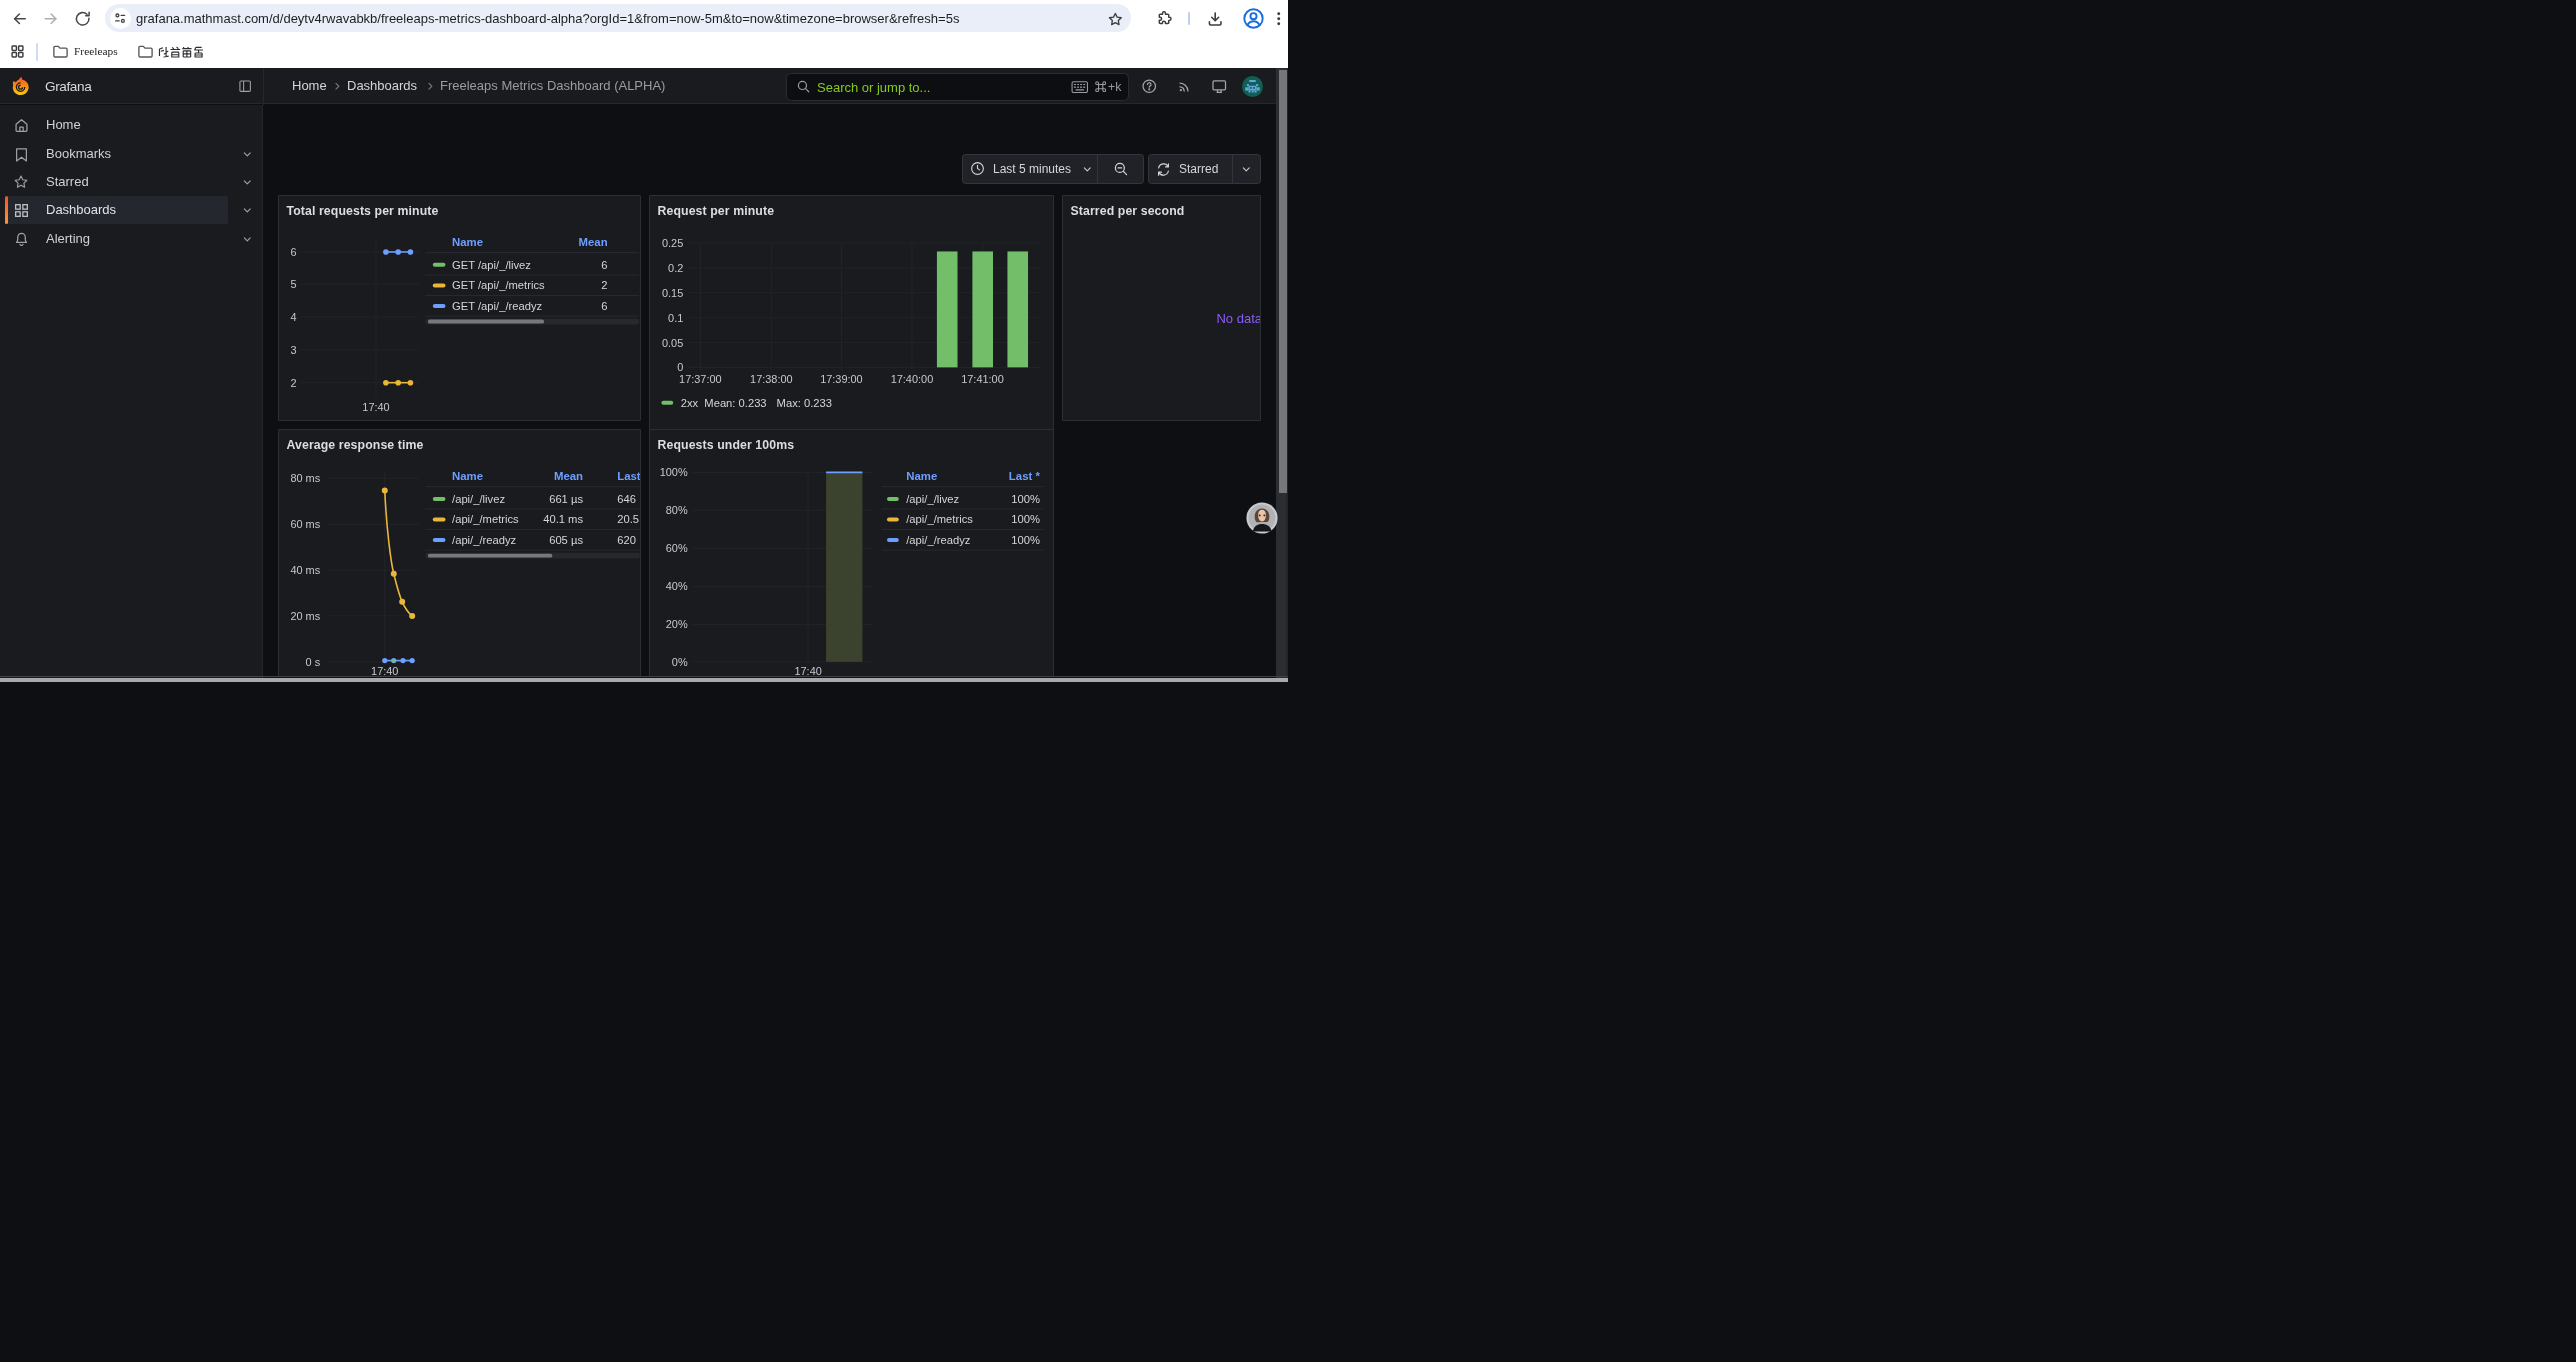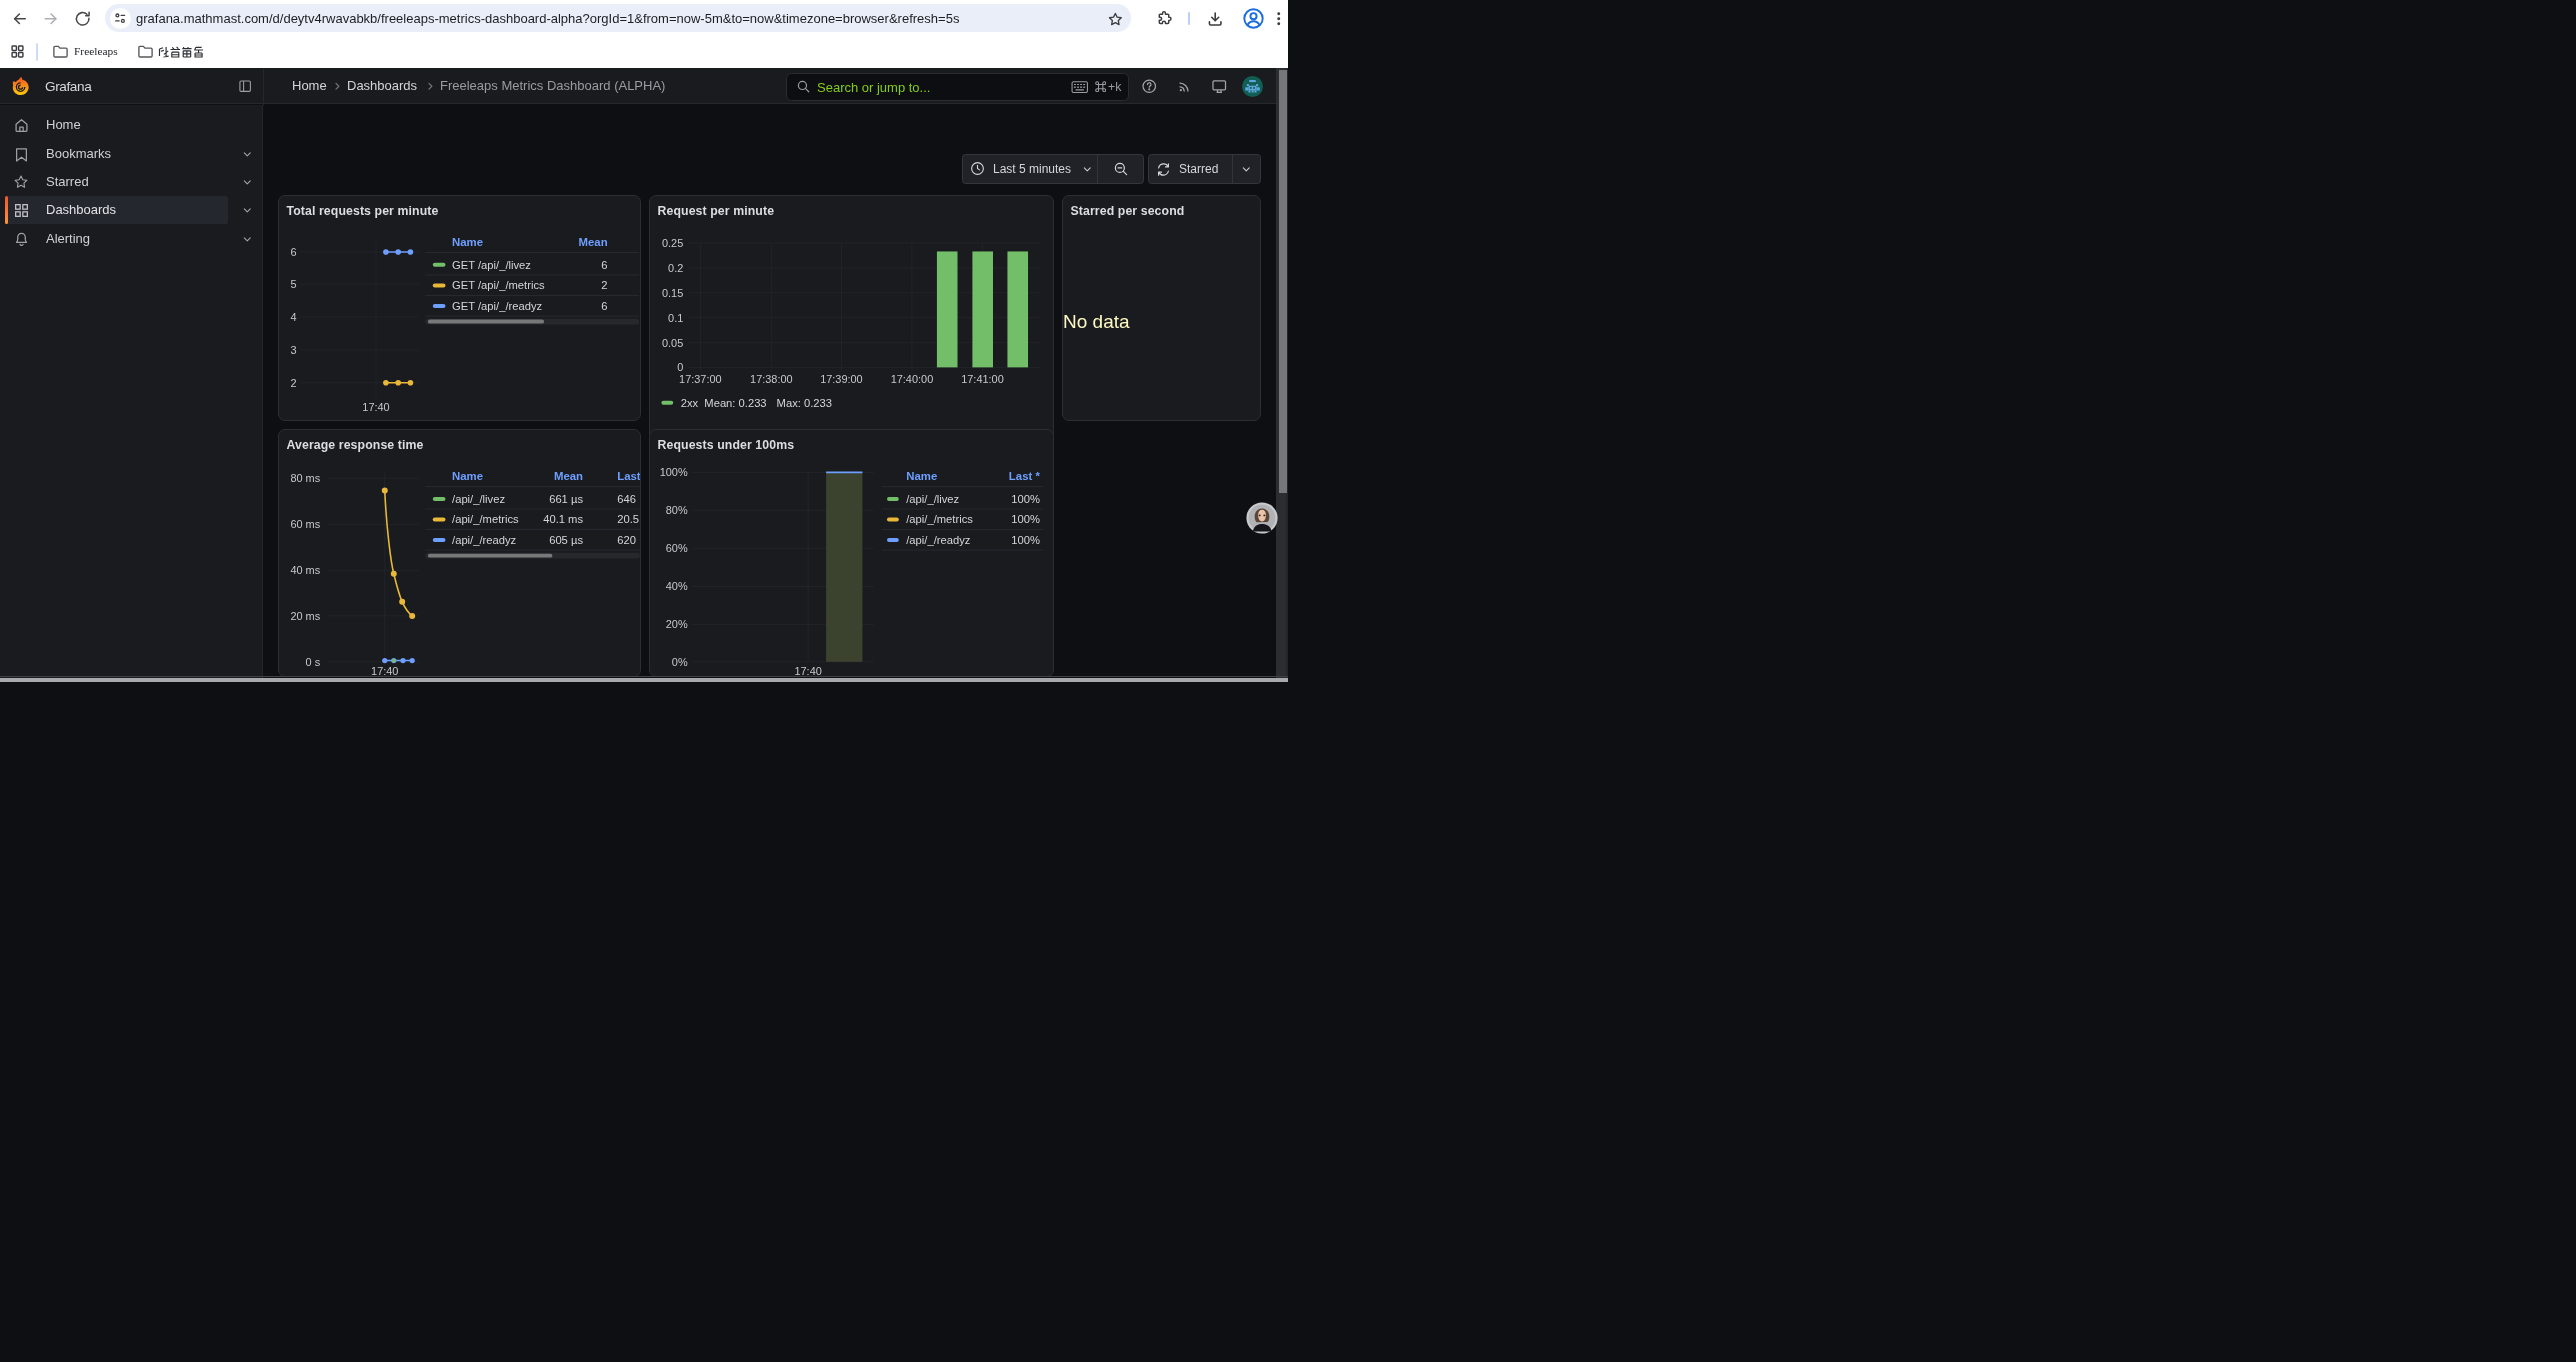--- a/index.html
+++ b/index.html
@@ -14,21 +14,21 @@
   
   #app { position:absolute; left:0; top:68px; width:1288px; height:613px; background:#0e0f13; }
   #ghead { position:absolute; left:0; top:0; width:1288px; height:36px; background:#191b1f; border-bottom:0.9px solid #26282d; }
   #sidebar { position:absolute; left:0; top:37px; width:263px; height:576px; background:#191b1f; border-right:0.9px solid #26272c; }
   #toolbar { position:absolute; left:263px; top:37px; width:1025px; height:36px; background:#1b1d21; border-bottom:0.9px solid #26282e; }
   .nav-item { position:absolute; left:0; width:263px; height:28px; }
   .nav-item .txt { position:absolute; left:46px; top:0; height:28px; line-height:28px; font-size:13px; color:#d0d1d6; }
   .chev { position:absolute; width:10.5px; height:10.5px; }
   .bcrumb { position:absolute; top:0; height:35px; line-height:35px; font-size:13px; color:#d4d5da; }
   
-  .panel { position:absolute; background:#191b1f; border:0.9px solid #2c2e36; border-radius:7px; overflow:hidden; }
+  .panel { position:absolute; background:#191b1f; border:0.9px solid #2c2e36; border-radius:1px; overflow:hidden; }
   .ptitle { position:absolute; left:7.5px; top:7.5px; font-size:12.3px; font-weight:700; color:#dcdde1; letter-spacing:0.1px; }
   svg text { font-family:"Liberation Sans", sans-serif; }
   .axis { font-size:12.5px; fill:#c7c8cf; }
   .lhead { font-size:13px; font-weight:700; fill:#6e9fff; }
   .lname { font-size:12.8px; fill:#d5d6da; }
   .btn { position:absolute; border:0.9px solid #34363d; border-radius:3.5px; background:#212228; }
   .btxt { position:absolute; font-size:12px; font-weight:500; color:#d5d6db; }
 </style>
 </head>
 <body>
@@ -346,21 +346,21 @@
       <rect x="13" y="233.7" width="13.5" height="4.6" rx="2.3" fill="#73bf69"></rect>
       <g class="lname">
           <text x="35" y="240.5">2xx</text>
           <text x="62" y="240.5">Mean: 0.233</text>
           <text x="144.5" y="240.5">Max: 0.233</text>
         </g>
     </svg>
   </div>
   <div class="panel" style="left:1062px;top:127px;width:199px;height:226px">
     <div class="ptitle">Starred per second</div>
-    <div class="abs" style="left:0;top:115px;width:199px;text-align:left;font-size:19px;color:#fef9c3">No data</div>
+    <div class="abs" style="left:0;top:115px;width:199px;text-align:right;font-size:13px;color:#8b5cf6">No data</div>
   </div>
   <div class="panel" style="left:278px;top:361px;width:363px;height:248px">
     <div class="ptitle">Average response time</div>
     <svg width="361" height="246" viewBox="0 0 412 280.5">
       <g stroke="#23252c" stroke-width="1">
         <path d="M55 55H159.5 M55 107.5H159.5 M55 160H159.5 M55 212H159.5 M55 264.5H159.5"></path>
         <path d="M120.7 47V264.5"></path>
       </g>
       <g class="axis">
           <text x="47" y="59.4" text-anchor="end">80 ms</text>

